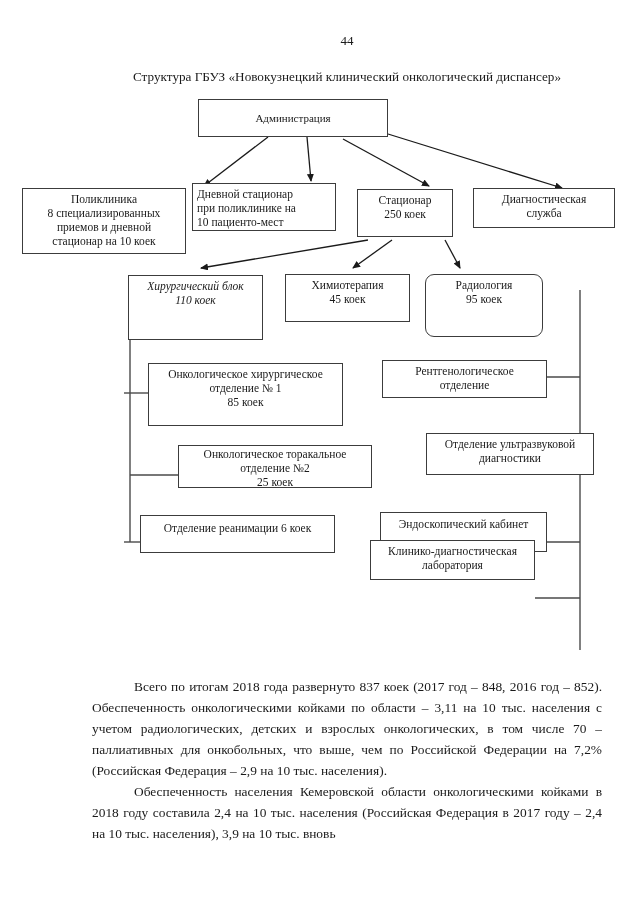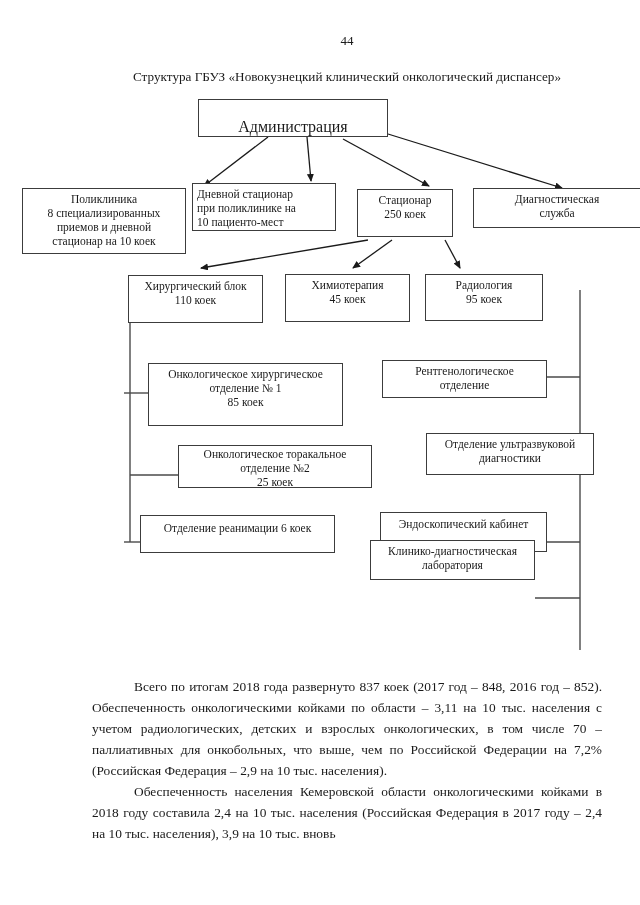--- a/index.html
+++ b/index.html
@@ -9,21 +9,21 @@
   }
   .page{position:absolute;inset:0;}
   .textcol{position:absolute;left:92px;width:510px;}
   .page-number{top:33px;text-align:center;font-size:13px;}
   .doc-title{top:69px;text-align:center;font-size:13.2px;}
   .dbox{
     position:absolute;border:1px solid #3c3c3c;background:#ffffff;
     font-size:11.5px;line-height:14px;text-align:center;box-sizing:border-box;
     padding-top:3px;
   }
-  .dbox.big{font-size:16px;padding-top:20px;}
+  .dbox.big{font-size:11px;padding-top:11px;}
   .dbox.leftalign{text-align:left;padding-left:4px;}
   .dbox div{white-space:nowrap;}
   svg.connectors{position:absolute;left:0;top:0;}
   .bodytext{top:676px;font-size:13.4px;line-height:21px;text-align:justify;}
   .bodytext p{margin:0;text-indent:42px;}
 </style>
 </head>
 <body>
 
 <div class="page">
@@ -78,36 +78,36 @@
     <div>Дневной стационар</div>
     <div>при поликлинике на</div>
     <div>10 пациенто-мест</div>
   </div>
 
   <div class="dbox" style="left:357px;top:189px;width:96px;height:48px;">
     <div>Стационар</div>
     <div>250 коек</div>
   </div>
 
-  <div class="dbox" style="left:473px;top:188px;width:168px;height:40px;">
+  <div class="dbox" style="left:473px;top:188px;width:142px;height:40px;">
     <div>Диагностическая</div>
     <div>служба</div>
   </div>
 
-  <div class="dbox" style="left:128px;top:275px;width:135px;height:48px;">
+  <div class="dbox" style="left:128px;top:275px;width:135px;height:65px;font-style:italic;">
     <div>Хирургический блок</div>
     <div>110 коек</div>
   </div>
 
   <div class="dbox" style="left:285px;top:274px;width:125px;height:48px;">
     <div>Химиотерапия</div>
     <div>45 коек</div>
   </div>
 
-  <div class="dbox" style="left:425px;top:274px;width:118px;height:47px;">
+  <div class="dbox" style="left:425px;top:274px;width:118px;height:63px;border-radius:9px;">
     <div>Радиология</div>
     <div>95 коек</div>
   </div>
 
   <div class="dbox" style="left:148px;top:363px;width:195px;height:63px;">
     <div>Онкологическое хирургическое</div>
     <div>отделение № 1</div>
     <div>85 коек</div>
   </div>
 

